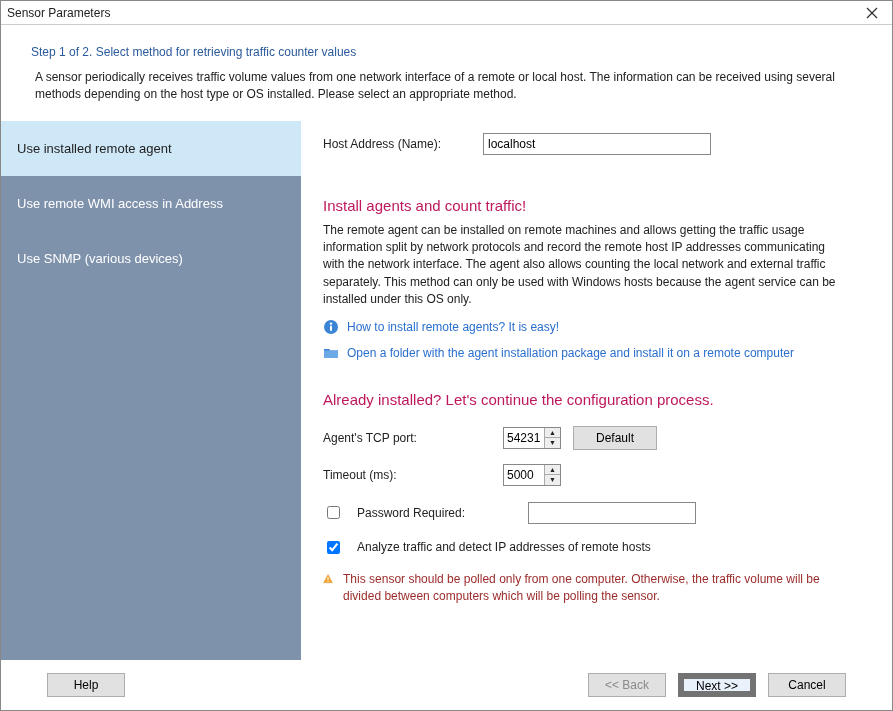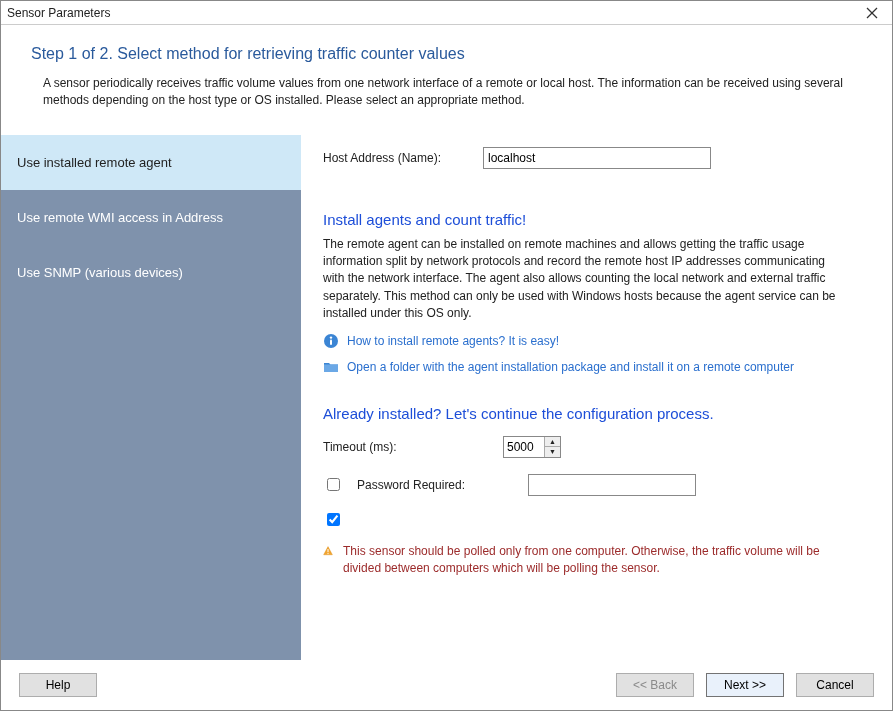--- a/index.html
+++ b/index.html
@@ -36,29 +36,29 @@
     display: flex; align-items: center; justify-content: center;
     font-size: 16px;
     cursor: default;
     color: #333;
   }
   .header-area {
     padding: 20px 30px 14px 30px;
   }
   .step-title {
     color: #2a5a9c;
-    font-size: 16px;
+    font-size: 12px;
     margin: 0 0 10px 0;
     font-weight: normal;
   }
   .step-desc {
     font-size: 12px;
     color: #222;
     line-height: 1.4;
-    margin: 12px;
+    margin: 4px;
     max-width: 830px;
   }
   .body-area {
     flex: 1;
     display: flex;
     min-height: 0;
   }
   .sidebar {
     width: 300px;
     display: flex;
@@ -120,21 +120,21 @@
     font-family: inherit;
   }
   input[type=text].med {
     width: 168px;
     height: 22px;
     border: 1px solid #888;
     padding: 0 4px;
     font-size: 12px;
   }
   .section-heading {
-    color: #1d4ed8;
+    color: #be185d;
     font-size: 15px;
     margin: 42px 0 8px 0;
     font-weight: normal;
   }
   .section-heading.first { margin-top: 42px; }
   .para {
     font-size: 12px;
     line-height: 1.45;
     margin: 0 0 8px 0;
     max-width: 520px;
@@ -188,21 +188,21 @@
   .btn {
     height: 24px;
     min-width: 84px;
     border: 1px solid #adadad;
     background: #e1e1e1;
     font-size: 12px;
     font-family: inherit;
     cursor: default;
     padding: 0 12px;
   }
-  .btn.default-border { border: 1px solid #737373; background: #e9f1fb;}
+  .btn.default-border { border: 6px solid #737373; background: #e9f1fb;}
   .btn[disabled] { color: #8a8a8a; }
   .checkbox-row {
     display: flex;
     align-items: center;
     gap: 14px;
     margin: 10px 0;
   }
   .checkbox-row.with-input { margin-bottom: 14px; }
   .warning-row {
     display: flex;
@@ -213,21 +213,21 @@
   }
   .warning-text {
     color: #9c2b2b;
     font-size: 12px;
     line-height: 1.45;
   }
   .footer {
     height: 50px;
     display: flex;
     align-items: center;
-    padding: 0 18px;
+    padding: 0 46px;
     gap: 12px;
   }
   .footer .spacer { flex: 1; }
   .footer .btn { min-width: 78px; }
   .info-icon-svg { fill:#3b85d4; }
   .folder-icon-svg { fill:#3b85d4; }
 </style>
 </head>
 <body>
 
@@ -286,40 +286,53 @@
       <div class="link-row">
         <svg class="icon folder-icon-svg" viewBox="0 0 16 16">
           <path d="M1 4 h5 l1.5 1.5 H15 V13 H1 Z" fill="#3b85d4"></path>
           <path d="M1 5.5 H15 V13 H1 Z" fill="#6ba8e6"></path>
         </svg>
         <span class="link">Open a folder with the agent installation package and install it on a remote computer</span>
       </div>
 
       <h3 class="section-heading" style="margin-top:30px;">Already installed? Let's continue the configuration process.</h3>
 
+      <div class="form-row" style="margin-top:18px;">
+        <span class="form-label">Agent's TCP port:</span>
+        <div class="spinbox">
+          <input type="text" value="54231" style="">
+          <div class="spins">
+            <div>▲</div>
+            <div>▼</div>
+          </div>
+        </div>
+        <span style="width:12px;"></span>
+        <button class="btn">Default</button>
+      </div>
 
       <div class="form-row" style="margin-top:14px;">
         <span class="form-label">Timeout (ms):</span>
         <div class="spinbox">
           <input type="text" value="5000" style="">
           <div class="spins">
             <div>▲</div>
             <div>▼</div>
           </div>
         </div>
       </div>
 
       <div class="checkbox-row with-input" style="margin-top:16px;">
         <input type="checkbox" style="">
         <span class="form-label" style="width:157px;">Password Required:</span>
         <input type="text" class="med" value="" style="">
       </div>
 
       <div class="checkbox-row">
         <input type="checkbox" checked="" style="">
+        <span>Analyze traffic and detect IP addresses of remote hosts</span>
       </div>
 
       <div class="warning-row">
         <svg width="16" height="16" viewBox="0 0 16 16">
           <path d="M8 1 L15 14 H1 Z" fill="#f2a531" stroke="#d68a10" stroke-width="0.6"></path>
           <rect x="7.2" y="5" width="1.6" height="5" rx="0.8" fill="#fff"></rect>
           <circle cx="8" cy="12" r="1" fill="#fff"></circle>
         </svg>
         <span class="warning-text">This sensor should be polled only from one computer. Otherwise, the traffic volume will be divided between computers which will be polling the sensor.</span>
       </div>

